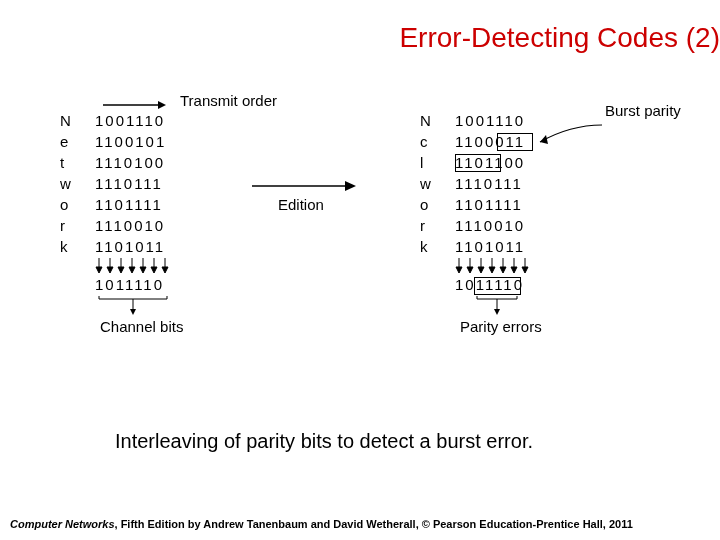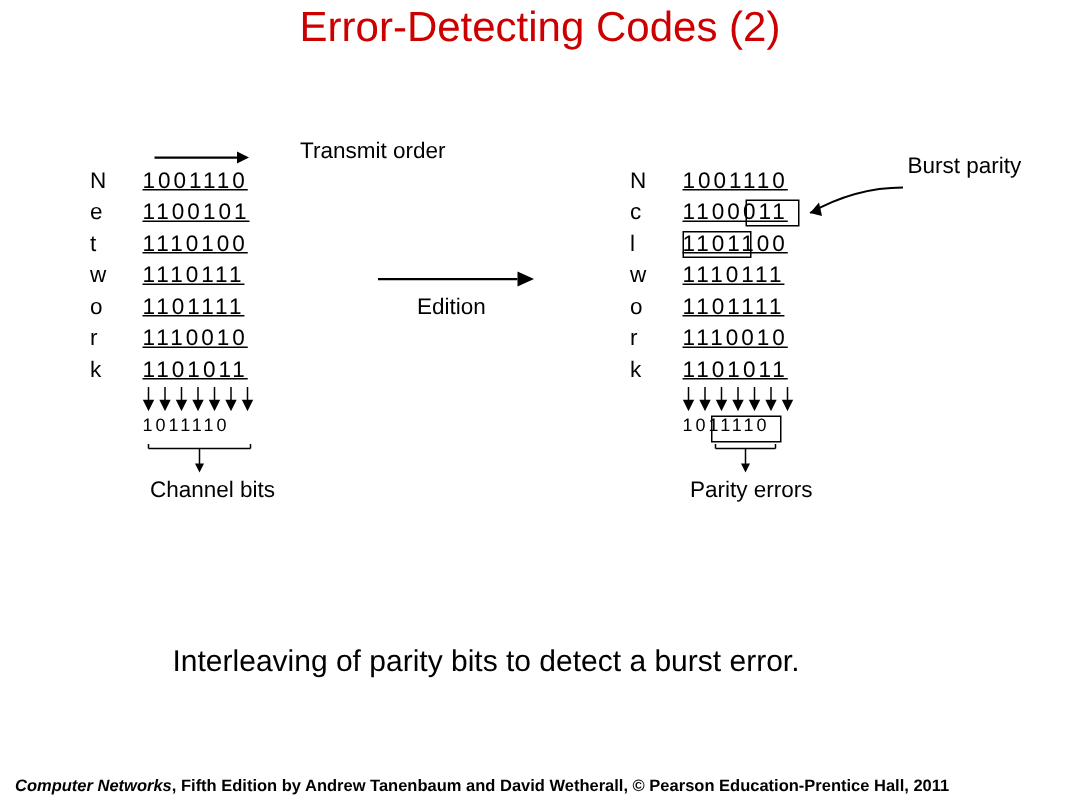--- a/index.html
+++ b/index.html
@@ -8,50 +8,50 @@
     width: 720px;
     height: 540px;
     font-family: Arial, Helvetica, sans-serif;
     background: #fff;
     position: relative;
     overflow: hidden;
   }
   .title {
     color: #cc0000;
     font-size: 28px;
-    text-align: center;
-    margin-top: 2px;
+    text-align: right;
+    margin-top: 22px;
     font-weight: normal;
   }
   .diagram {
     position: absolute;
     top: 100px;
     left: 40px;
     width: 660px;
     height: 280px;
   }
   .col-labels, .col-bits {
     font-family: Arial, Helvetica, sans-serif;
     font-size: 15px;
     color: #000;
     line-height: 21px;
     white-space: pre;
     position: absolute;
   }
   .col-labels { letter-spacing: 0; }
-  .col-bits { letter-spacing: 2px; font-family: Arial, sans-serif; text-decoration: underline; }
+  .col-bits { letter-spacing: 2px; font-family: Arial, sans-serif; }
   .label-text {
     position: absolute;
     font-size: 15px;
     color: #000;
     line-height: 18px;
   }
   .parity-row {
     position: absolute;
-    font-size: 12px;
+    font-size: 15px;
     letter-spacing: 2px;
   }
   .caption {
     position: absolute;
     top: 430px;
     width: 648px;
     text-align: center;
     font-size: 20px;
     color: #000;
   }
@@ -87,21 +87,21 @@
 1110100
 1110111
 1101111
 1110010
 1101011</div>
 
   <svg style="left:58px; top:-2px;" width="70" height="14">
     <line x1="5" y1="7" x2="60" y2="7" stroke="#000" stroke-width="1.5"></line>
     <polygon points="60,3 68,7 60,11" fill="#000"></polygon>
   </svg>
-  <div class="label-text" style="left:140px; top:-8px;margin-left:20px;">Transmit
+  <div class="label-text" style="left:140px; top:-8px;">Transmit
 order</div>
 
   <svg style="left:55px; top:158px;" width="90" height="16">
     <g stroke="#000" stroke-width="1" fill="#000">
       <line x1="4" y1="0" x2="4" y2="10"></line>
         <polygon points="1,9 4,15 7,9"></polygon>
       <line x1="15" y1="0" x2="15" y2="10"></line>
         <polygon points="12,9 15,15 18,9"></polygon>
       <line x1="26" y1="0" x2="26" y2="10"></line>
         <polygon points="23,9 26,15 29,9"></polygon>

